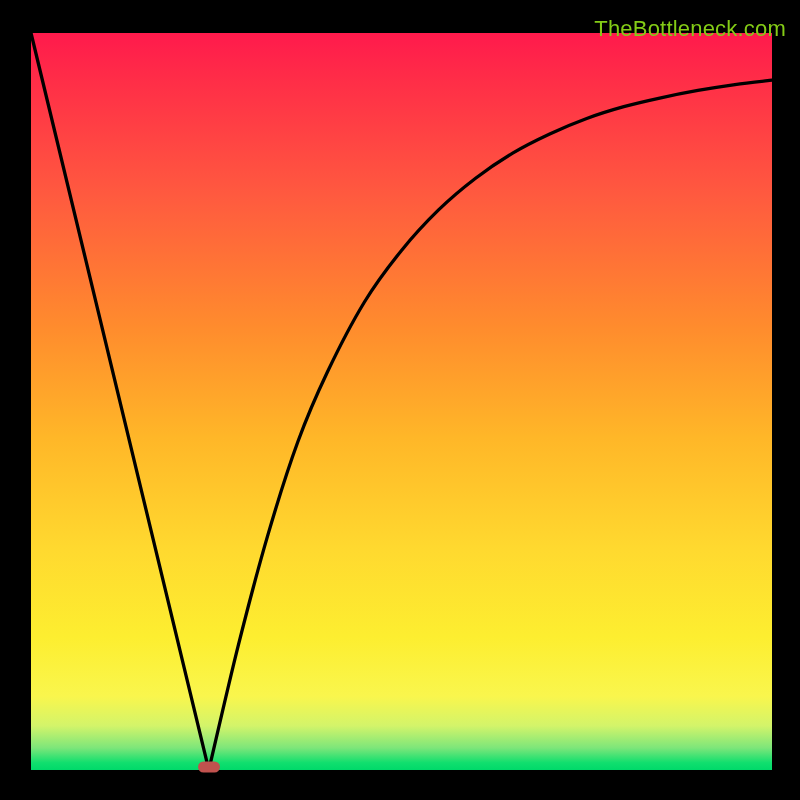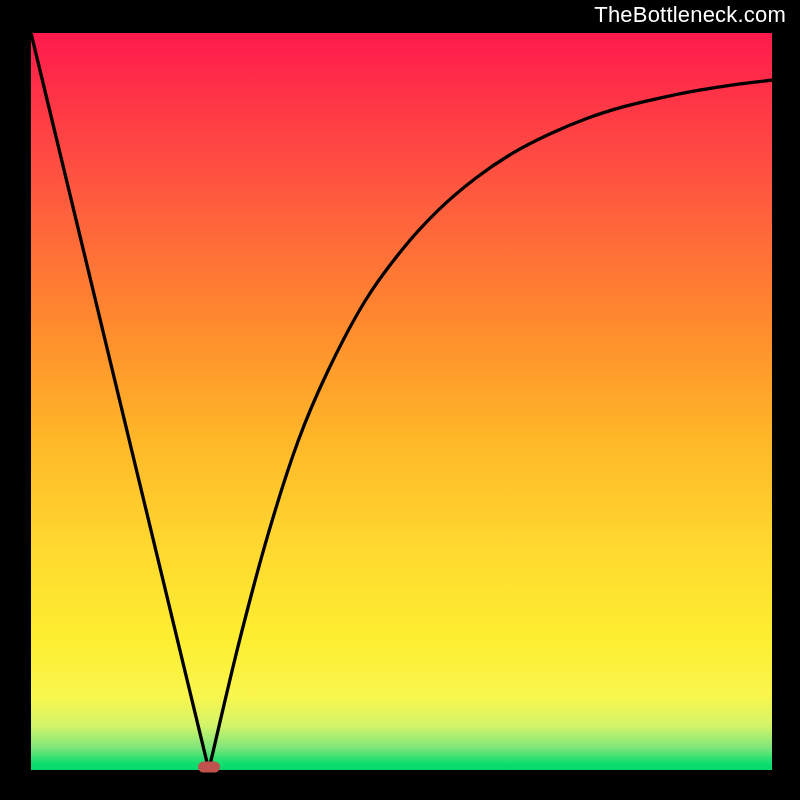--- a/index.html
+++ b/index.html
@@ -35,23 +35,23 @@
       #fdee30 82%,
       #f9f64d 90%,
       #d3f46a 94%,
       #7de67a 97%,
       #11df6e 99%,
       #00d96a 100%
     );
   }
   .watermark {
     position: absolute;
-    top: 2px;
+    top: 16px;
     right: 14px;
-    color: #ffffff;
+    color: #84cc16;
     font-size: 22px;
     font-weight: 500;
     letter-spacing: 0.2px;
     user-select: none;
   }
   svg.curve {
     position: absolute;
     left: 0;
     top: 0;
     width: 741px;

